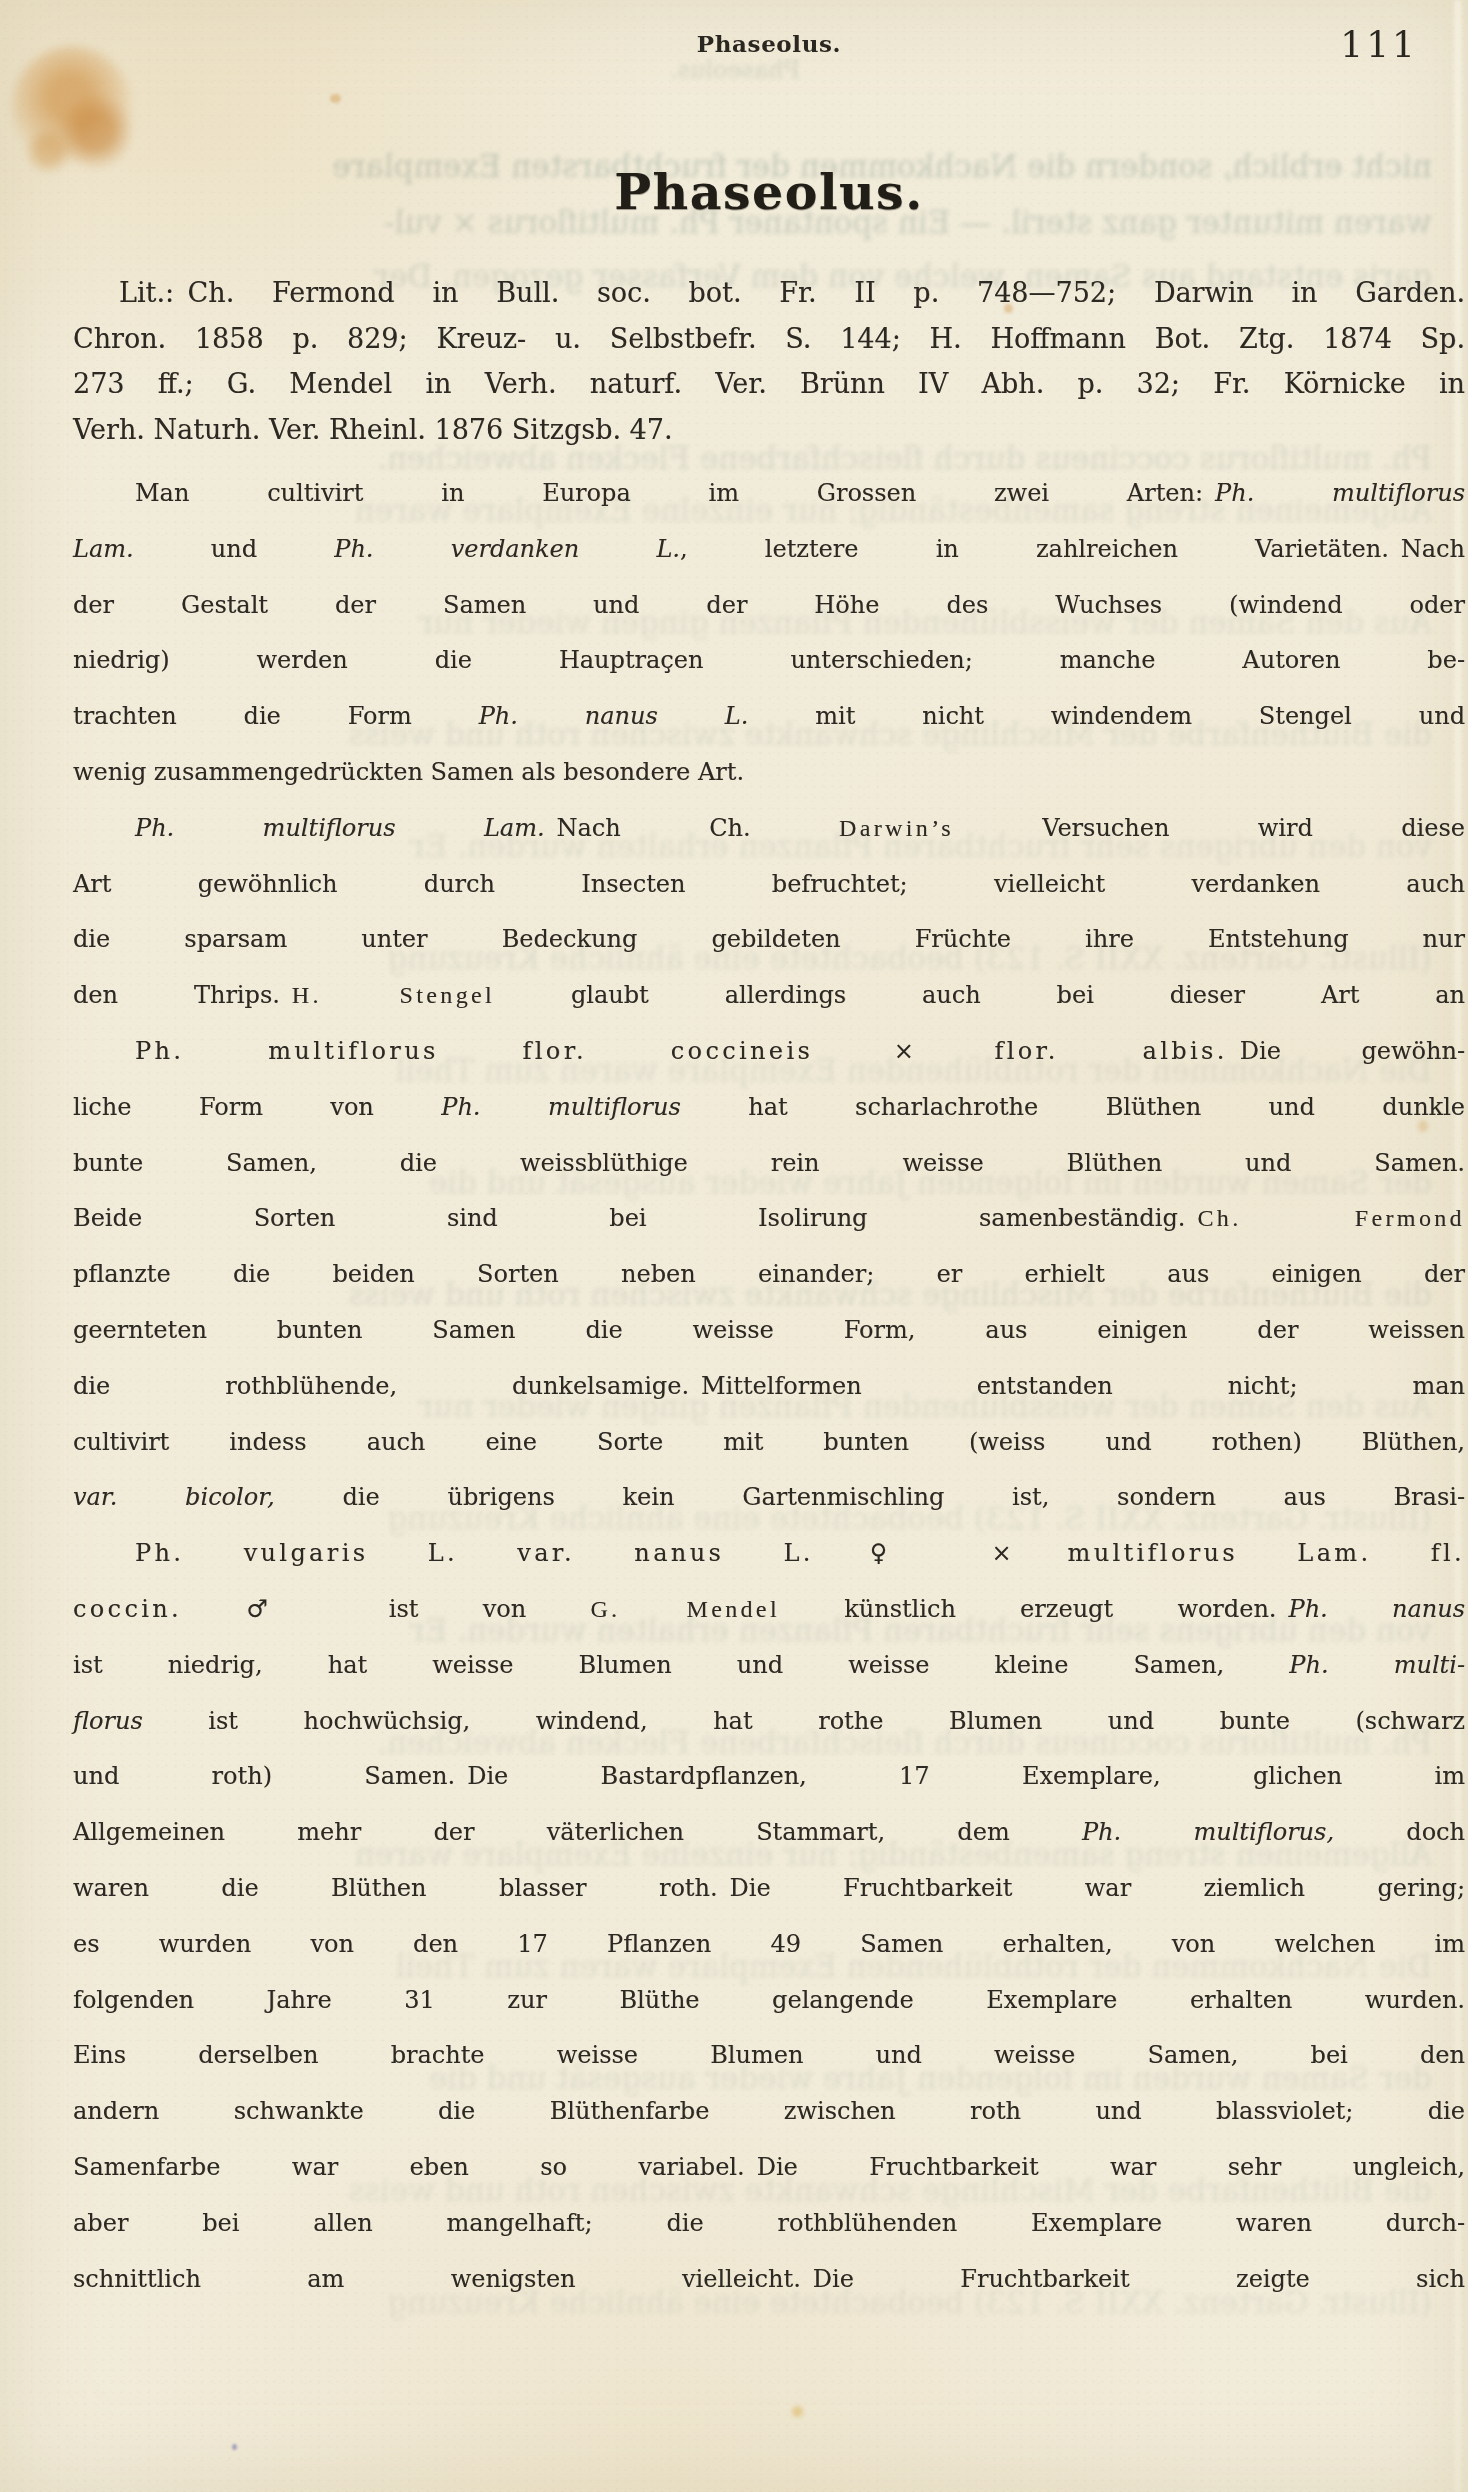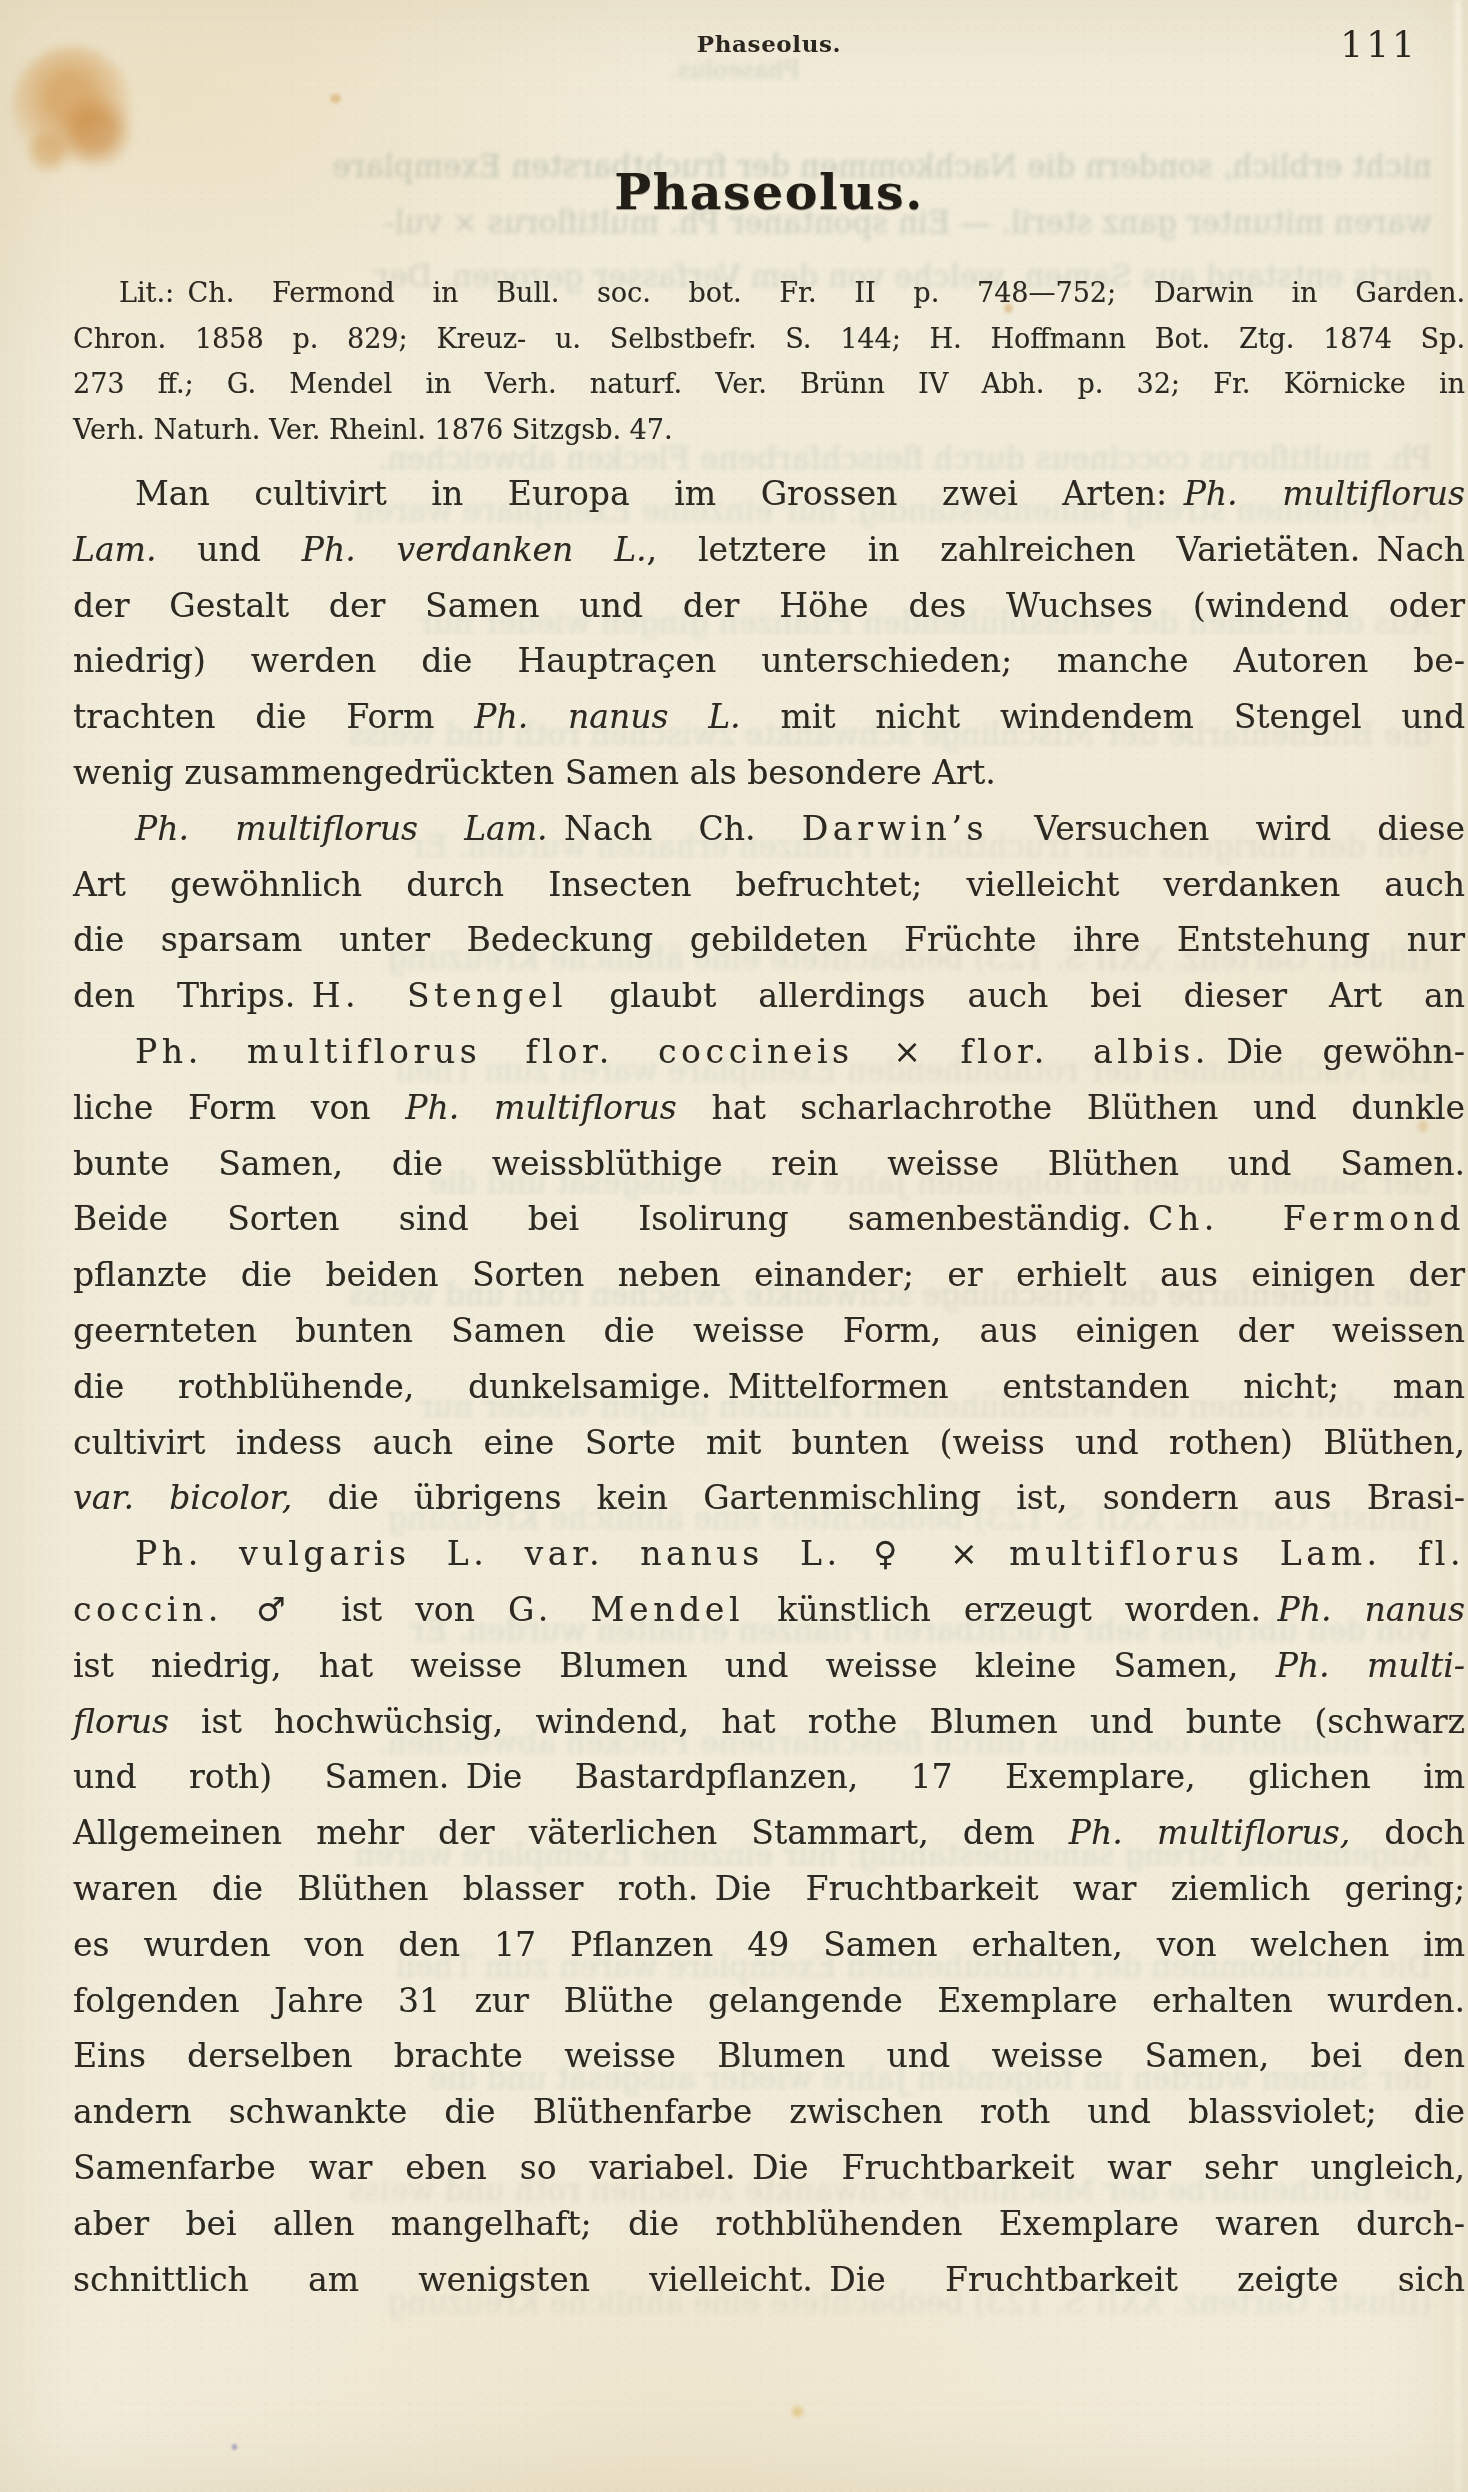--- a/index.html
+++ b/index.html
@@ -19,29 +19,29 @@
   }
   .col{position:absolute;left:40px;width:1392px;margin-left:33px;}
   
   #running-head{top:30px;text-align:center;font-size:23px;font-weight:bold;letter-spacing:0.6px;color:#2a2620;}
   #page-number{position:absolute;top:24px;right:50px;font-size:36px;letter-spacing:3px;color:#2a2620;}
   
   #main-title{top:163px;text-align:center;font-size:49px;font-weight:bold;letter-spacing:1.5px;color:#211d17;
     text-shadow:0.4px 0.6px 0.7px rgba(35,30,24,0.4);}
   
   #lit-block{top:270px;font-size:27px;line-height:45.5px;}
-  #body-block{top:466px;font-size:33px;line-height:55.8px;}
+  #body-block{top:466px;font-size:24px;line-height:55.8px;}
   .ll,.bl{text-align:justify;text-align-last:justify;
     text-shadow:0.3px 0.4px 0.6px rgba(44,40,34,0.34);}
   .short{text-align:left;text-align-last:left;}
   #lit-block .indent{text-indent:46px;}
   #body-block .indent{text-indent:62px;}
   .run-r{font-style:normal;}
   .run-i{font-style:italic;}
-  .run-sr{font-style:normal;letter-spacing:0.14em;}
+  .run-sr{font-style:normal;letter-spacing:0.14em;font-family:Liberation Serif, serif;}
   .run-si{letter-spacing:0.14em;}
   
   #bleed-layer{position:absolute;inset:0;pointer-events:none;}
   .bleed{position:absolute;transform:scaleX(-1);filter:blur(2px);color:#5f7e74;
     font-family:"DejaVu Serif","Liberation Serif",serif;white-space:nowrap;overflow:hidden;}
   
   .stain{position:absolute;border-radius:50%;pointer-events:none;}
   #stain-main{left:12px;top:46px;width:120px;height:122px;filter:blur(4px);
     background:radial-gradient(circle at 48% 42%, rgba(205,140,60,0.62) 0 22%, rgba(205,140,60,0.30) 48%, rgba(205,140,60,0) 72%);}
   #stain-blob2{left:58px;top:92px;width:76px;height:80px;filter:blur(3px);

